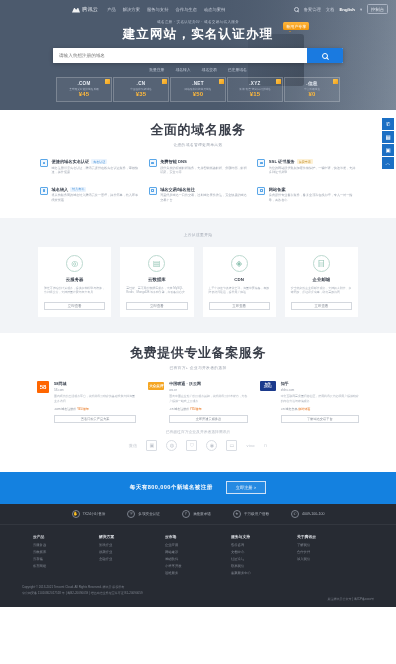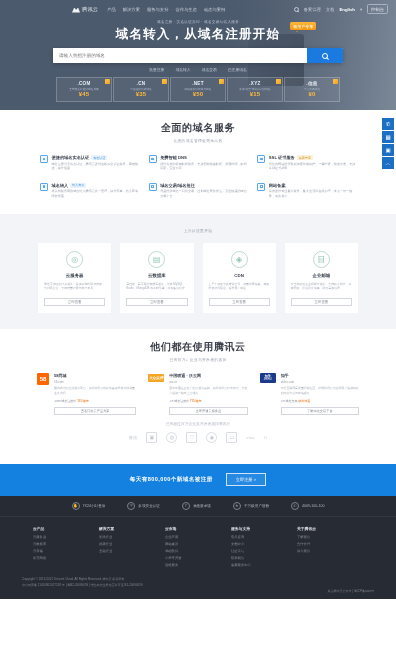--- a/index.html
+++ b/index.html
@@ -78,21 +78,21 @@
     display:flex; flex-direction:column; align-items:center; justify-content:center; gap:.8px;
   }
   .pcard .tag { position:absolute; right:1px; top:1px; width:5px;height:5px;
     background:linear-gradient(135deg,#ffc64d,#f0a01a); border-radius:.5px; }
   .pcard .sfx { font-size:4.6px; color:#e8edf5; font-weight:bold; letter-spacing:.3px; }
   .pcard .sub { font-size:2.7px; color:#aab4c4; white-space:nowrap; }
   .pcard .price { font-size:6px; color:#ffb93b; font-weight:bold; letter-spacing:.2px; }
 
   
   .section { padding:11px 0 0; }
-  .sec-title { text-align:center; font-size:10px; color:#3a3f4a; font-weight:bold; letter-spacing:.6px; }
+  .sec-title { text-align:center; font-size:13px; color:#3a3f4a; font-weight:bold; letter-spacing:.6px; }
   .sec-sub { text-align:center; font-size:3.8px; color:#9aa1ad; margin-top:3px; letter-spacing:.3px; }
 
   
   .svc-wrap { background:#fff; padding-bottom:12px; }
   .svc-grid { width:320px; margin:9px auto 0; display:grid; grid-template-columns:repeat(3,1fr); gap:6px 6px; }
   .svc-item { display:flex; gap:3.5px; padding:3px 2px; }
   .svc-ico { flex:none; width:8px; height:8px; border:.7px solid #5ba7e8; border-radius:1px; position:relative; background:#f2f8fe; }
   .svc-ico i { position:absolute; inset:1.6px; border:.6px solid #5ba7e8; border-radius:.5px; display:block; }
   .svc-txt { min-width:0; }
   .svc-h { font-size:4.2px; color:#39414e; font-weight:bold; display:flex; align-items:center; gap:2px; white-space:nowrap; }
@@ -193,21 +193,21 @@
         <span>文档</span>
         <span class="nav-en">English</span>
         <span>▾</span>
         <span class="nav-console">控制台</span>
       </div>
     </div>
 
     <div class="hero-body">
       <div class="hero-kicker">域名注册 · 实名认证办理 · 域名交易与转入服务</div>
       <div class="hero-title-wrap">
-        <div class="hero-title">域名转入，从域名注册开始</div>
+        <div class="hero-title">建立网站，实名认证办理</div>
         <div class="hero-badge">新用户专享</div>
       </div>
 
       <div class="searchbar">
         <input type="text" placeholder="请输入您想注册的域名" style="">
         <div class="search-btn">
           <span class="mag"></span>
         </div>
       </div>
 
@@ -365,21 +365,21 @@
         <div class="prod-ico">目</div>
         <div class="prod-h">企业邮箱</div>
         <div class="prod-d">安全稳定的企业级邮件服务，支持超大附件、多端同步、反垃圾反病毒，助力高效协同</div>
         <div class="prod-btn">立即查看</div>
       </div>
 
     </div>
   </div>
 
   <div class="section test-wrap">
-    <div class="sec-title">他们都在使用腾讯云</div>
+    <div class="sec-title">免费提供专业备案服务</div>
     <div class="sec-sub">已有百万+ 企业与开发者的选择</div>
     <div class="test-grid">
 
       <div class="test-card">
         <div class="logo58">58</div>
         <div class="test-b">
           <div class="test-h">58同城</div>
           <div class="test-u">58.com</div>
           <div class="test-d">国内领先的生活服务平台，依托腾讯云稳定的基础设施支撑海量业务访问</div>
           <div class="test-m"><span>.com 域名注册价</span> <em>¥45/首年</em></div>

